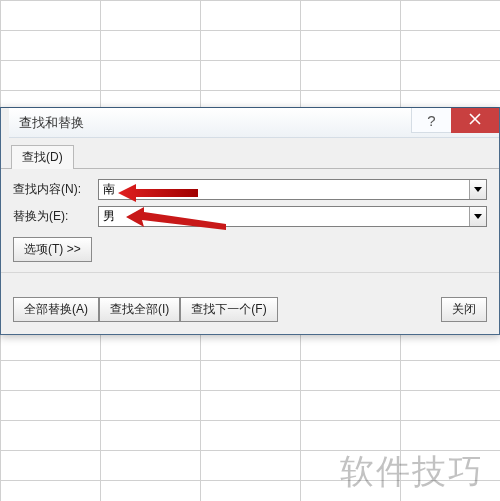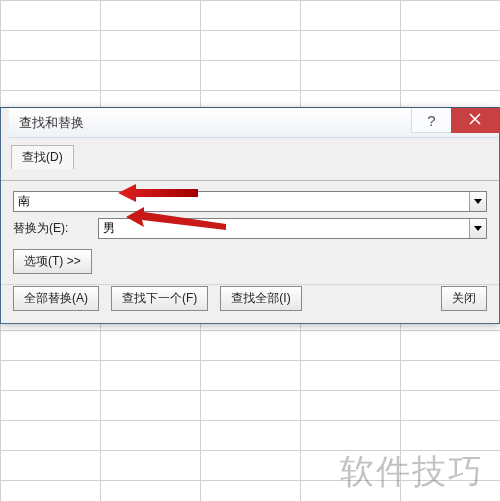--- a/index.html
+++ b/index.html
@@ -45,21 +45,21 @@
   .close-btn {
     width: 48px; height: 25px;
     background: #c84040;
     display: flex; align-items: center; justify-content: center;
     color: #fff; cursor: pointer;
   }
   .close-btn svg { width: 12px; height: 12px; }
 
   .tabs {
     display: flex; gap: 2px;
-    padding: 6px 10px 12px 10px;
+    padding: 6px 10px 0 10px;
     border-bottom: 1px solid #b9b9b9;
     background: #f0f0f0;
   }
   .tab {
     padding: 3px 10px;
     border: 1px solid #b9b9b9;
     border-bottom: none;
     background: #f7f7f7;
     font-size: 12px; cursor: pointer;
     position: relative; top: 1px;
@@ -107,22 +107,22 @@
     background: linear-gradient(#ffffff, #e7e7e7);
     padding: 3px 10px;
     font-size: 12px;
     cursor: pointer;
     color: #222;
     font-family: inherit;
     white-space: nowrap;
   }
 
   .btn-bar {
-    display: flex; gap: 12px;
-    padding: 1px 12px 12px 12px;
+    display: flex; gap: 0;
+    padding: 24px 12px 12px 12px;
     background: #f0f0f0;
     border-top: 1px solid #d7d7d7;
   }
   .btn-bar .gap { flex: 1; }
 
   
   .arrow {
     position: absolute; pointer-events: none;
   }
   .arrow svg { display: block; }
@@ -158,20 +158,21 @@
     </div>
   </div>
 
   <div class="tabs">
     <div class="tab">查找(D)</div>
   </div>
 
   <div class="tab-body">
 
     <div class="form-row">
+      <span class="lbl">查找内容(N):</span>
       <div class="combo">
         <input type="text" value="南" style="">
         <div class="dd">
           <span class="tri-down"></span>
         </div>
       </div>
     </div>
 
     <div class="form-row">
       <span class="lbl">替换为(E):</span>
@@ -184,22 +185,22 @@
     </div>
 
     <div class="options-row">
       <button class="btn">选项(T) &gt;&gt;</button>
     </div>
 
   </div>
 
   <div class="btn-bar">
     <button class="btn">全部替换(A)</button>
+    <button class="btn">查找全部(I)</button>
     <button class="btn">查找下一个(F)</button>
-    <button class="btn">查找全部(I)</button>
     <span class="gap"></span>
     <button class="btn">关闭</button>
   </div>
 
 </div>
 
 <div class="arrow" style="left:118px; top:182px;">
   <svg width="80" height="22" viewBox="0 0 80 22">
     <defs>
       <linearGradient id="g1" x1="0" y1="0" x2="1" y2="0">

